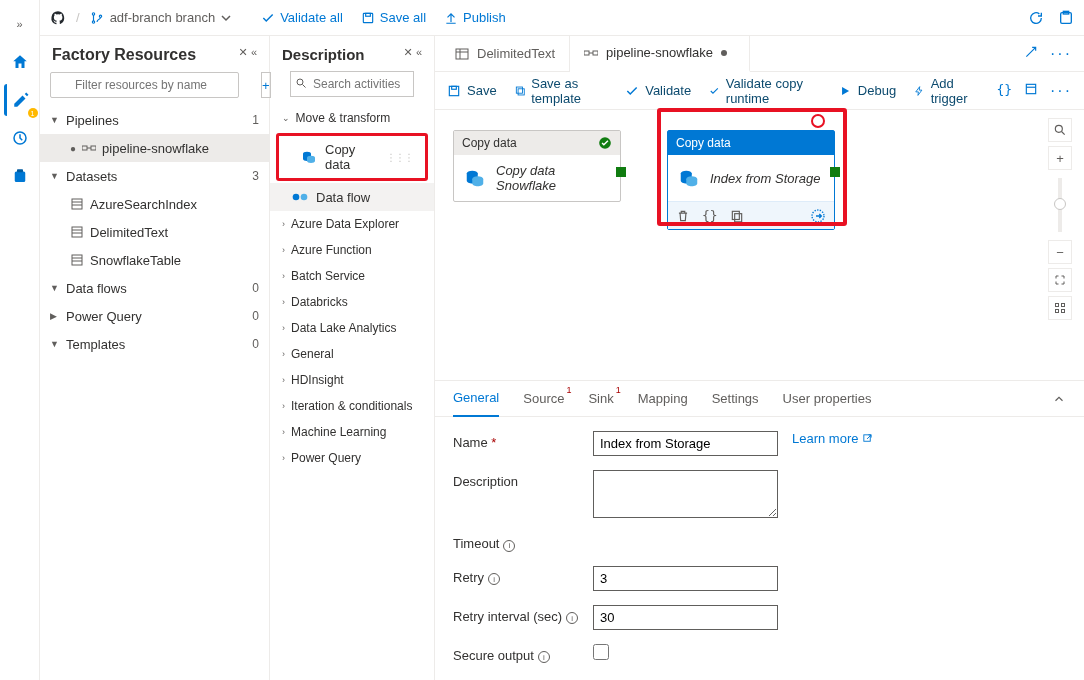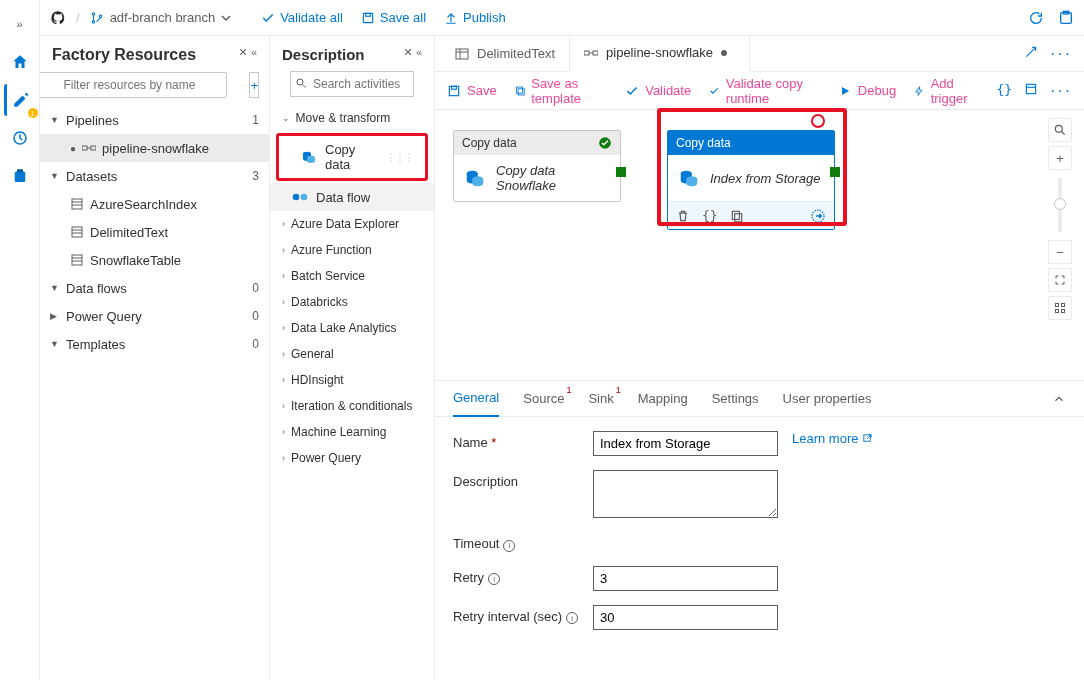--- a/index.html
+++ b/index.html
@@ -23,21 +23,21 @@
 .topbar .right { margin-left: auto; display: flex; gap: 14px; }
 .icbtn { color: #0078d4; cursor: pointer; }
 
 .cols { flex: 1; display: flex; overflow: hidden; }
 
 
 .resources { width: 230px; border-right: 1px solid #edebe9; display: flex; flex-direction: column; }
 .panel-head { display: flex; justify-content: space-between; padding: 10px 12px 8px; }
 .panel-head h2 { font-size: 16px; font-weight: 600; }
 .collapse-ctrl { display: flex; gap: 4px; color: #605e5c; font-size: 11px; cursor: pointer; }
-.filter-row { display: flex; gap: 22px; padding: 0 10px 8px; justify-content: flex-end; }
+.filter-row { display: flex; gap: 22px; padding: 0 10px 8px; }
 .filter-input { flex: 1; height: 26px; border: 1px solid #c8c6c4; border-radius: 2px; padding: 0 8px 0 24px; font-size: 12px; position: relative; }
 .filter-wrap { position: relative; flex: 1; }
 .filter-wrap .fi { position: absolute; left: 6px; top: 6px; color: #605e5c; }
 .plus { width: 26px; height: 26px; border: 1px solid #c8c6c4; display: flex; align-items: center; justify-content: center; color: #0078d4; cursor: pointer; }
 
 .tree { flex: 1; overflow: auto; }
 .tree-item { display: flex; align-items: center; height: 28px; padding: 0 10px; cursor: pointer; gap: 6px; }
 .tree-item.sel { background: #edebe9; }
 .tree-item .exp { width: 10px; font-size: 9px; color: #605e5c; }
 .tree-item .cnt { margin-left: auto; color: #605e5c; font-size: 12px; }
@@ -61,21 +61,21 @@
 
 .canvas-area { flex: 1; display: flex; flex-direction: column; overflow: hidden; position: relative; }
 .tabs { height: 36px; display: flex; align-items: center; border-bottom: 1px solid #edebe9; padding-left: 6px; }
 .tab { height: 36px; padding: 0 14px; display: flex; align-items: center; gap: 8px; cursor: pointer; color: #605e5c; border-right: 1px solid #edebe9; font-size: 13px; }
 .tab.active { color: #323130; border-bottom: 2px solid #fff; }
 .tab.active::after { content: ""; }
 .tab .dot { width: 6px; height: 6px; border-radius: 50%; background: #605e5c; }
 .tabs .right { margin-left: auto; display: flex; gap: 12px; padding-right: 12px; }
 
 .toolbar { height: 38px; display: flex; align-items: center; gap: 18px; padding: 0 12px; border-bottom: 1px solid #edebe9; }
-.toolbar .tb { display: flex; align-items: center; gap: 6px; color: #ec4899; cursor: pointer; font-size: 13px; }
+.toolbar .tb { display: flex; align-items: center; gap: 6px; color: #0c4a6e; cursor: pointer; font-size: 13px; }
 .toolbar .tb svg { color: #0078d4; }
 .toolbar .right { margin-left: auto; display: flex; gap: 12px; }
 
 .canvas { position: relative; height: 270px; background: #fff; }
 .canvas-tools { position: absolute; right: 12px; top: 8px; display: flex; flex-direction: column; align-items: center; gap: 4px; }
 .canvas-tools .ct { width: 24px; height: 24px; display: flex; align-items: center; justify-content: center; color: #605e5c; border: 1px solid #edebe9; cursor: pointer; background: #fff; }
 .canvas-tools .slider { width: 4px; height: 54px; background: #edebe9; position: relative; margin: 4px 0; }
 .canvas-tools .slider .knob { width: 12px; height: 12px; border-radius: 50%; background: #fff; border: 1px solid #c8c6c4; position: absolute; left: -4px; top: 20px; }
 
 .node { position: absolute; width: 168px; border: 1px solid #c8c6c4; border-radius: 2px; background: #fff; }
@@ -599,18 +599,22 @@
             <label><span>Timeout</span><span class="info-ic">i</span></label>
           </div>
           <div class="frow">
             <label><span>Retry</span><span class="info-ic">i</span></label>
             <input value="3" style="">
           </div>
           <div class="frow">
             <label><span>Retry interval (sec)</span><span class="info-ic">i</span></label>
             <input value="30" style="">
           </div>
+          <div class="frow">
+            <label><span>Secure output</span><span class="info-ic">i</span></label>
+            <input type="checkbox" style="">
+          </div>
 
         </div>
       </div>
     </div>
   </div>
 </div>
 
 </body></html>

